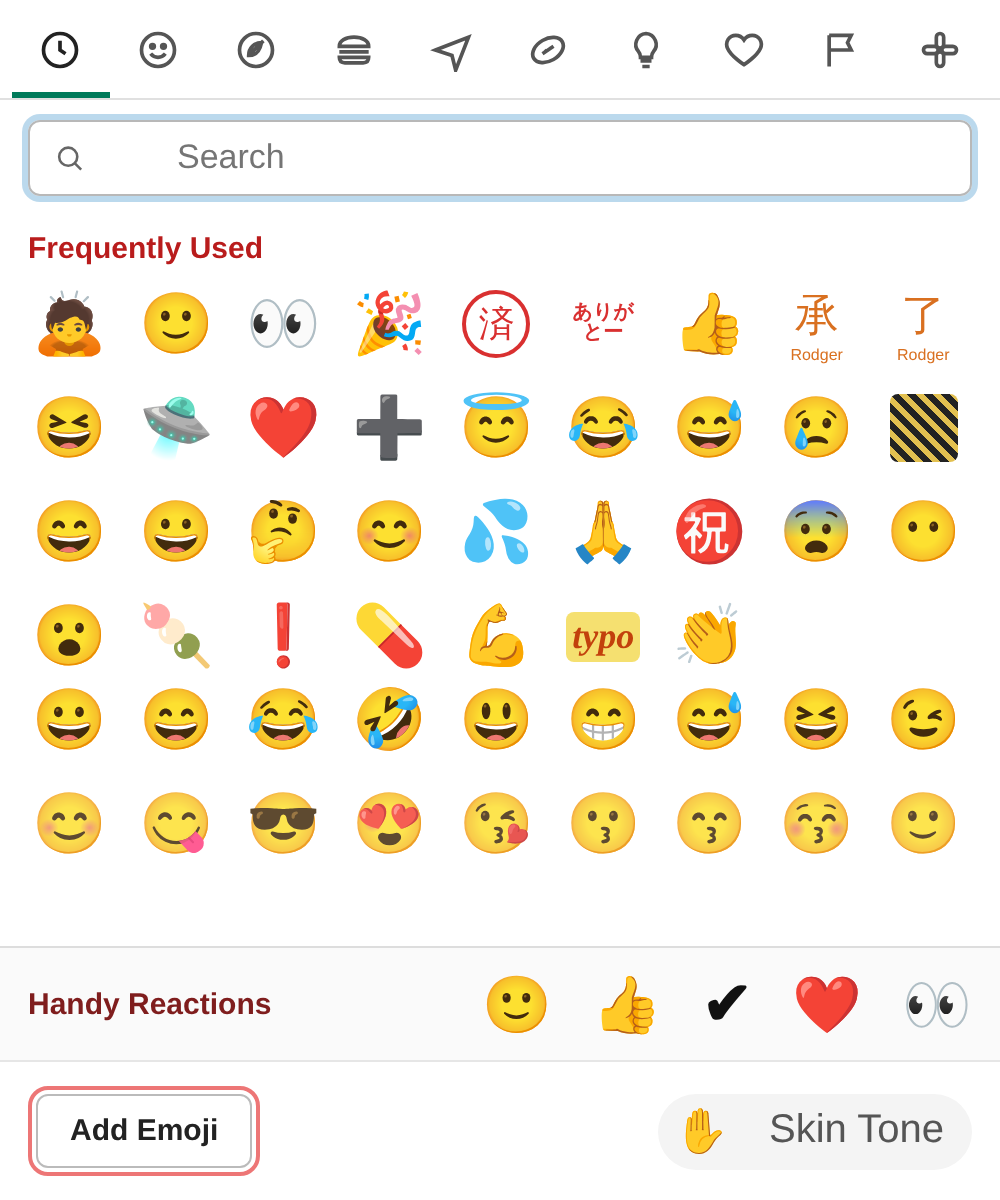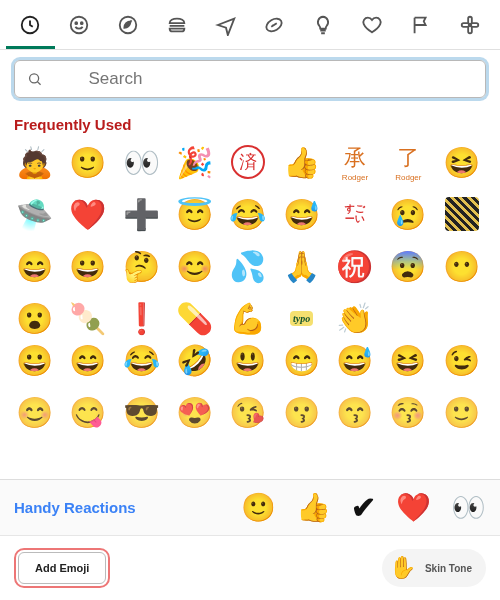--- a/index.html
+++ b/index.html
@@ -82,21 +82,21 @@
   .custom-text {
     font-size: 10px;
     line-height: 1.05;
     text-align: center;
     font-weight: 700;
     white-space: pre-line;
   }
   .red { color: #d93030; }
   .pink { color: #e63aa0; }
   .orange { color: #d97020; }
-  .typo { font-family: Georgia, serif; font-style: italic; font-size: 10px; color: #14532d; background: #f5e070; border-radius: 4px; padding: 2px 3px; font-weight: 700; }
+  .typo { font-family: Georgia, serif; font-style: italic; font-size: 18px; color: #c2410c; background: #f5e070; border-radius: 4px; padding: 2px 3px; font-weight: 700; }
   .hanko {
     border: 2.5px solid #d93030;
     border-radius: 50%;
     width: 34px; height: 34px;
     display:flex;align-items:center;justify-content:center;
     font-size: 18px;
   }
   .sumi {
     width:34px;height:34px;
     background:
@@ -117,21 +117,21 @@
     border-top: 1px solid #ddd;
     padding: 10px 14px;
     display: flex;
     align-items: center;
     gap: 14px;
     background:#fafafa;
   }
   .handy .title {
     font-size: 15px;
     font-weight: 700;
-    color: #3b82f6;
+    color: #7f1d1d;
     flex: 0 0 auto;
     margin-right: auto;
   }
   .handy .hr-emoji {
     font-size: 28px;
     cursor: pointer;
   }
   .footer {
     border-top: 1px solid #e6e6e6;
     padding: 12px 14px;
@@ -147,36 +147,36 @@
     position: relative;
   }
   .add-emoji-highlight {
     border-color: rgba(230,60,60,0.7);
   }
   .add-emoji-btn {
     border: 1px solid #bbb;
     background: #fff;
     border-radius: 6px;
     padding: 9px 16px;
-    font-size: 11px;
+    font-size: 15px;
     font-weight: 600;
     color: #222;
     cursor: pointer;
   }
   .skin-tone {
     display: flex;
     align-items: center;
     gap: 8px;
     background: #f4f4f4;
     border-radius: 20px;
     padding: 6px 14px 6px 8px;
     cursor: pointer;
   }
   .skin-tone .hand { font-size: 22px; }
-  .skin-tone .label { font-size: 10px; color: #555; font-weight: 700; }
+  .skin-tone .label { font-size: 20px; color: #555; font-weight: 400; margin-left: 12px; }
   .smiley-row2 { opacity: 0.85; }
   .check { font-size: 30px; font-weight: 900; color:#111; }
 </style>
 </head>
 <body>
 
 <div class="tabs">
   <div class="tab active">
     <svg viewBox="0 0 24 24" fill="none" stroke="currentColor" stroke-width="2">
         <circle cx="12" cy="12" r="9"></circle>
@@ -251,44 +251,44 @@
 <div class="scroll fade-bottom">
   <div class="section-title">Frequently Used</div>
   <div class="grid" id="grid-frequent">
       <div class="emoji-cell">🙇</div>
       <div class="emoji-cell">🙂</div>
       <div class="emoji-cell">👀</div>
       <div class="emoji-cell">🎉</div>
       <div class="emoji-cell">
         <div class="hanko red">済</div>
       </div>
+      <div class="emoji-cell">
+        <div class="custom-text red">ありが
+とー</div>
+      </div>
       <div class="emoji-cell">👍</div>
       <div class="emoji-cell">
         <div style="text-align: center;">
           <div class="orange" style="font-size: 22px; font-weight: 400;">承</div>
           <div class="orange" style="font-size: 8px;">Rodger</div>
         </div>
       </div>
       <div class="emoji-cell">
         <div style="text-align: center;">
           <div class="orange" style="font-size: 22px; font-weight: 400;">了</div>
           <div class="orange" style="font-size: 8px;">Rodger</div>
         </div>
       </div>
       <div class="emoji-cell">😆</div>
       <div class="emoji-cell">🛸</div>
       <div class="emoji-cell">❤️</div>
       <div class="emoji-cell">➕</div>
       <div class="emoji-cell">😇</div>
       <div class="emoji-cell">😂</div>
       <div class="emoji-cell">😅</div>
-      <div class="emoji-cell">
-        <div class="custom-text red">すご
-ーい</div>
-      </div>
       <div class="emoji-cell">😢</div>
       <div class="emoji-cell">
         <div class="sumi"></div>
       </div>
       <div class="emoji-cell">😄</div>
       <div class="emoji-cell">😀</div>
       <div class="emoji-cell">🤔</div>
       <div class="emoji-cell">😊</div>
       <div class="emoji-cell">💦</div>
       <div class="emoji-cell">🙏</div>

